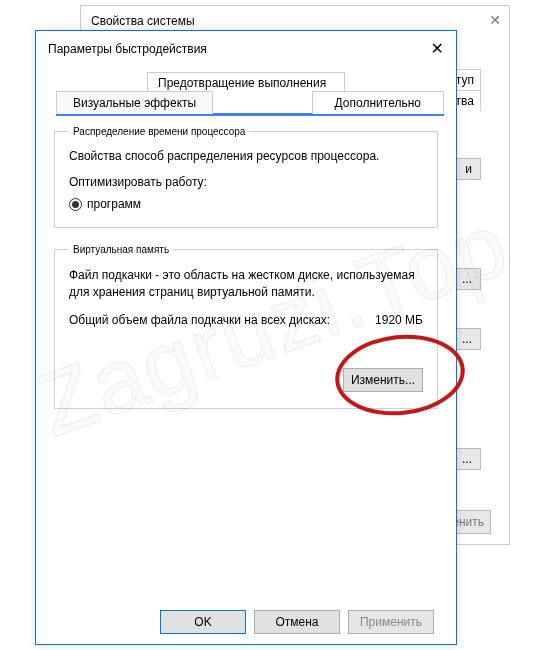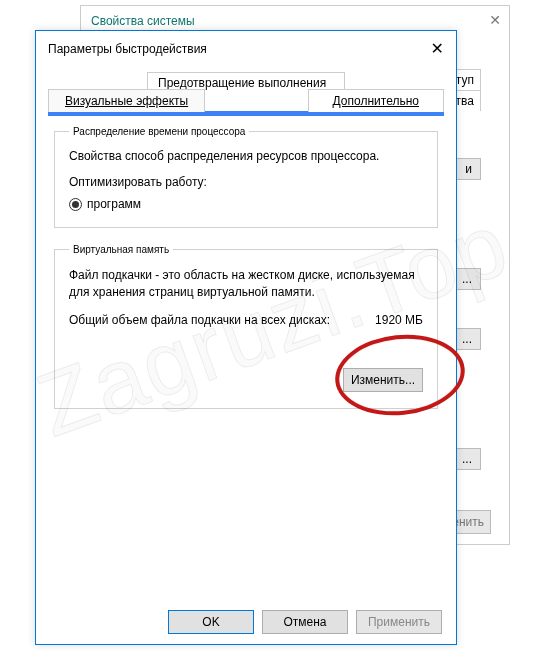--- a/index.html
+++ b/index.html
@@ -16,21 +16,21 @@
     
     .back-dialog {
       position: absolute;
       left: 80px;
       top: 5px;
       width: 430px;
       height: 540px;
       border: 1px solid #ccc;
       background: #fff;
     }
-    .back-title { padding: 8px 10px; color: #0f766e; font-size: 12px; }
+    .back-title { padding: 8px 10px; color: #000000; font-size: 12px; }
     .back-close {
       position: absolute; right: 8px; top: 6px; font-size: 14px; color: #777;
     }
     .back-tab-stub {
       position: absolute; right: 28px; top: 63px;
       border: 1px solid #ccc; border-bottom: none;
       padding: 3px 6px; background: #fff; font-size: 12px;
     }
     .back-btn-stub {
       position: absolute; right: 28px;
@@ -63,24 +63,23 @@
       position: relative;
       height: 44px;
     }
     .tab-upper {
       border: 1px solid #ccc; border-bottom: none;
       padding: 3px 10px; font-size: 12px;
       position: absolute; top: 0; left: 50%; transform: translateX(-50%);
       background: #fff;
     }
     .tabs-row {
-      position: absolute; bottom: 0; left: 0; right: 0;
+      position: absolute; bottom: 0; left: 8px; right: 0;
       display: flex;
-      border-bottom: 5px solid #3b82f6;
-      text-decoration: underline;
+      border-bottom: 3px solid #3b82f6;
     }
     .tab {
       border: 1px solid #ccc; border-bottom: none;
       padding: 4px 16px; font-size: 12px;
       background: #fff; cursor: default;
       position: relative; top: 1px;
     }
     .tab.active { background: #fff; }
     .tab.inactive { background: #f9f9f9; }
     .tab-spacer { flex: 1; border-bottom: 1px solid transparent; }
@@ -110,21 +109,21 @@
     .change-wrap { text-align: right; margin-top: 10px; position: relative; }
     .btn {
       border: 1px solid #adadad; background: #e1e1e1;
       padding: 4px 6px; font-size: 12px; cursor: default;
       min-width: 80px;
       margin-top: 31px;
     }
     .btn.disabled { color: #888; background: #e6e6e6; }
     .btn.default { border: 1px solid #0078d7; }
     .dialog-buttons {
-      position: absolute; bottom: 10px; right: 14px;
+      position: absolute; bottom: 10px; right: 22px;
       display: flex; gap: 8px;
     }
     .dialog-buttons .btn { min-width: 86px; }
     
     .annotation-ellipse {
       position: absolute;
       width: 130px; height: 80px;
       border: 4px solid #c31818;
       border-radius: 50%;
       transform: rotate(-6deg);

